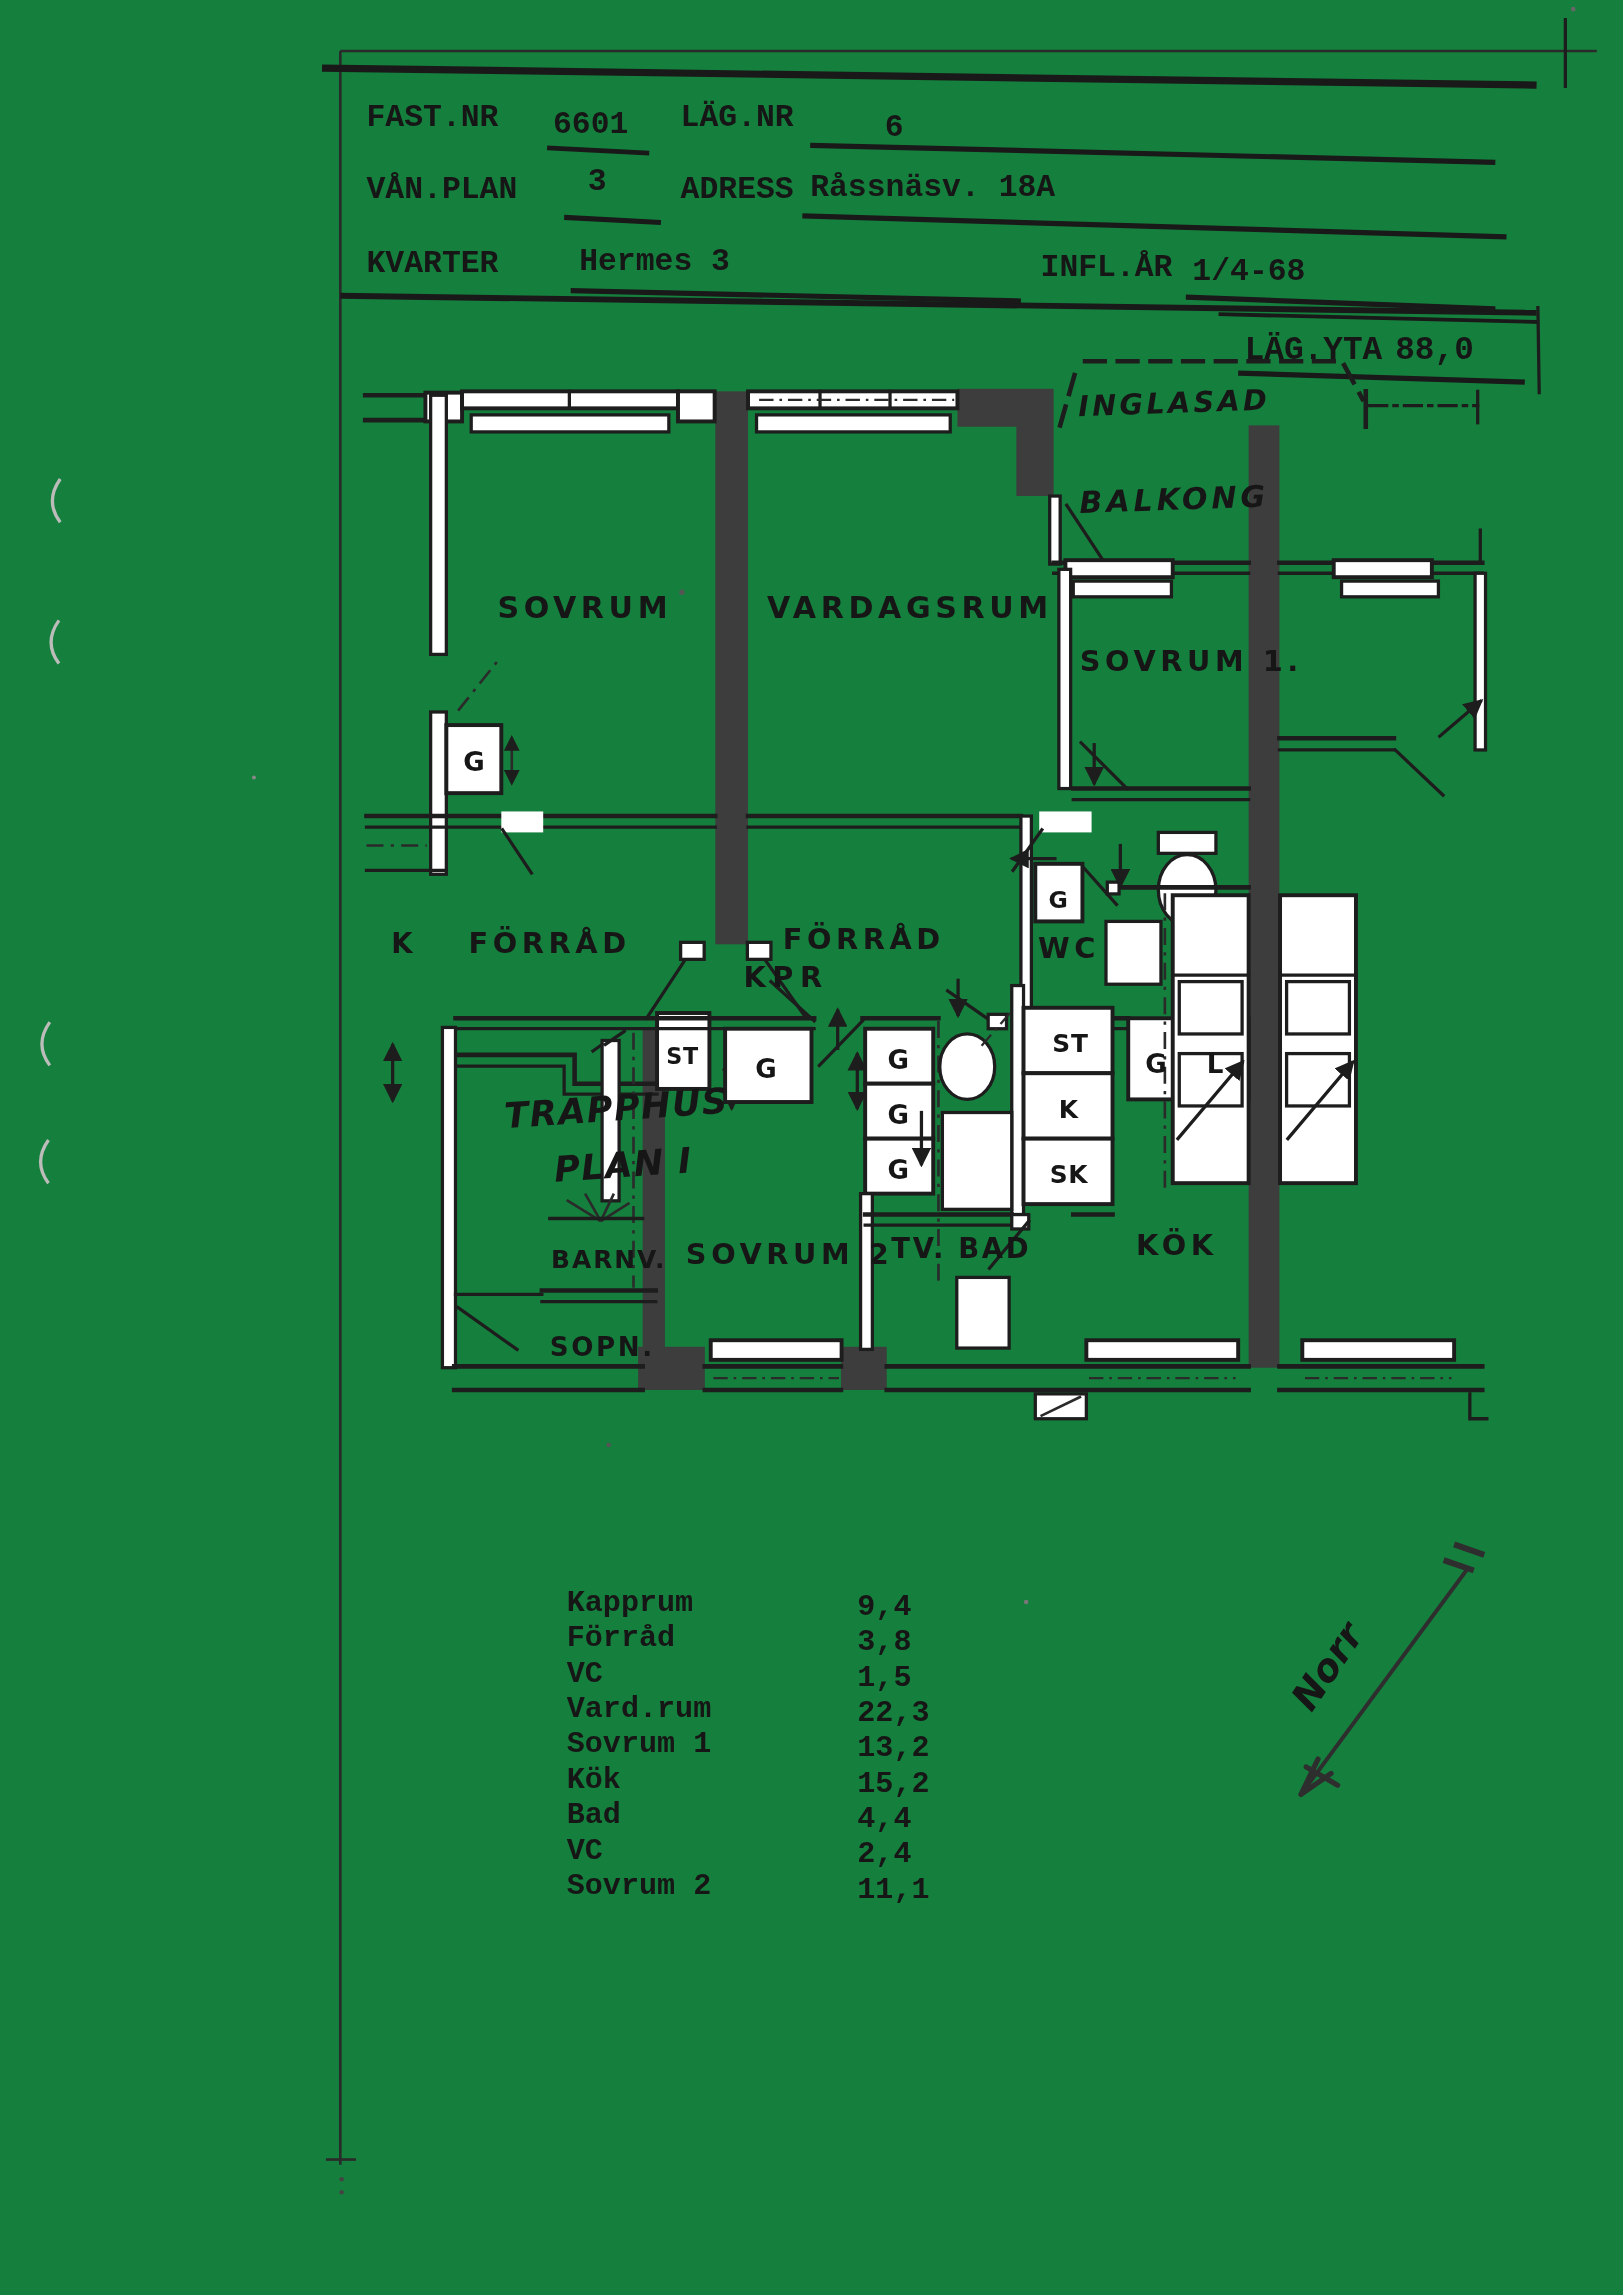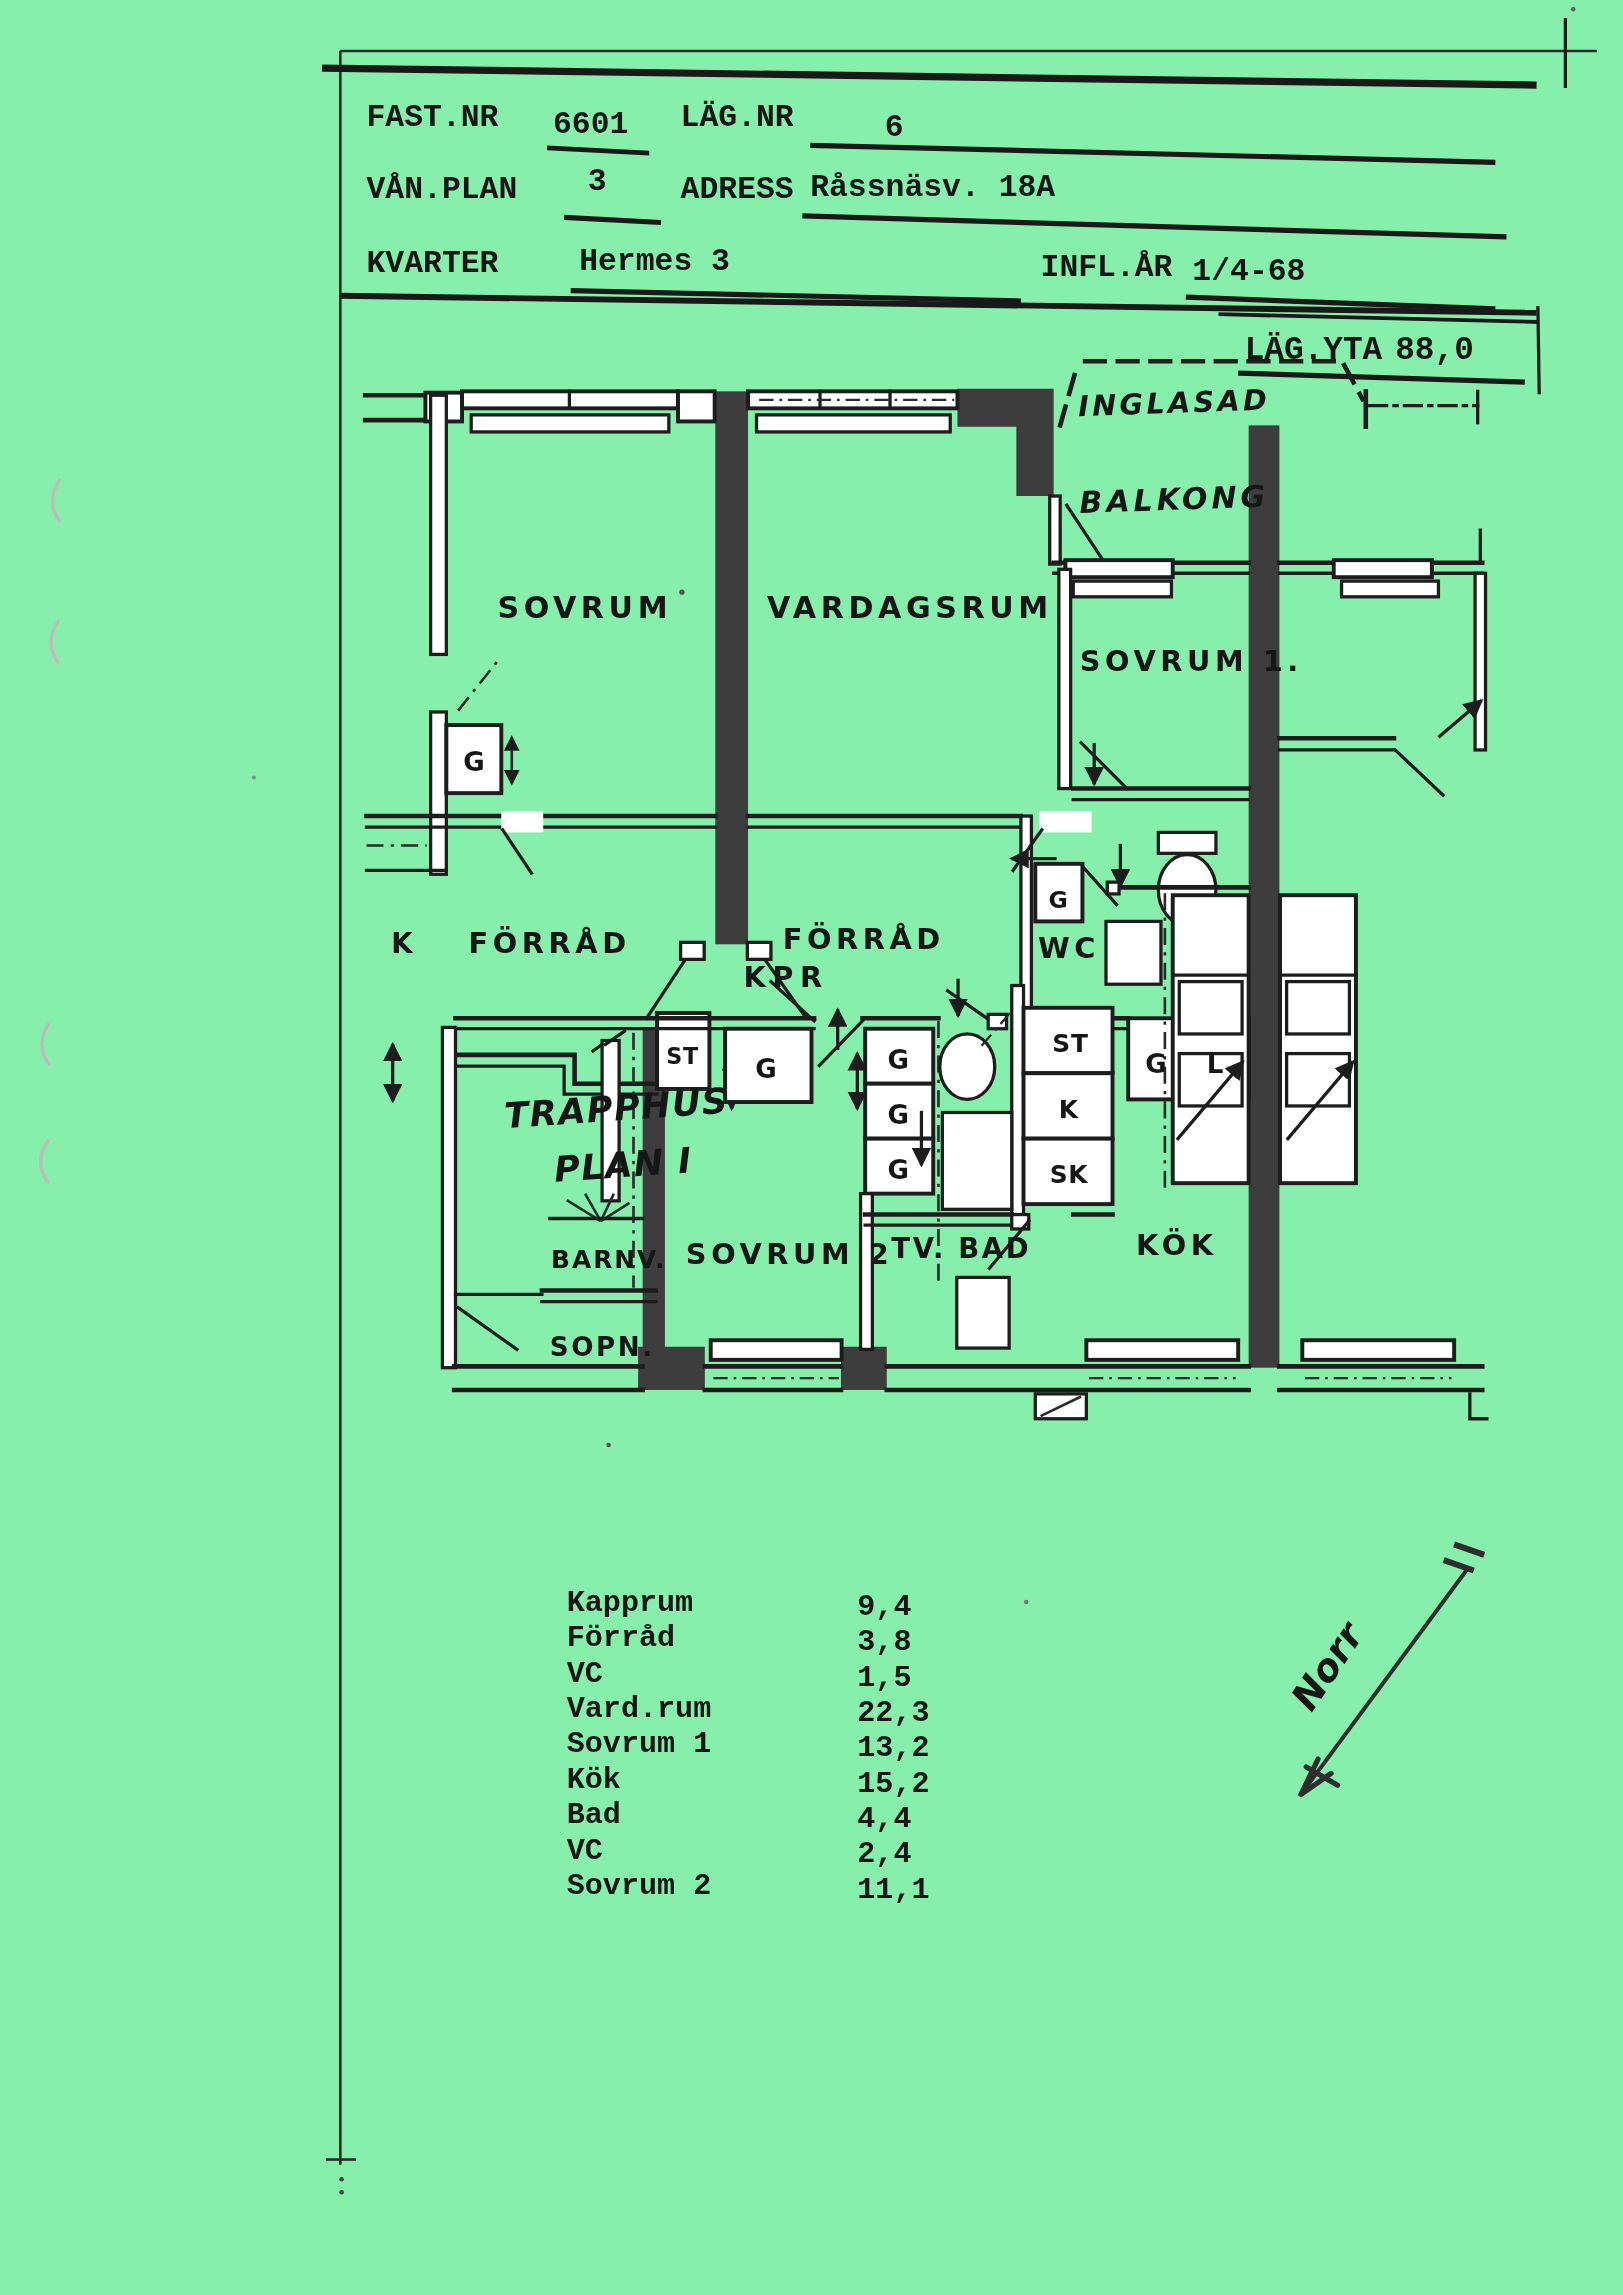--- a/index.html
+++ b/index.html
@@ -1,16 +1,16 @@
 <!DOCTYPE html>
 <html style="font-size:10.5px"><head>
 <meta charset="utf-8">
 <style>
   html,body{margin:0;padding:0;background:#efefed;}
-  .sheet{position:relative;width:1623px;height:2295px;background:#86efac;margin:0 auto;
+  .sheet{position:relative;width:1623px;height:2295px;background:#15803d;margin:0 auto;
          font-family:"Liberation Sans",sans-serif;}
   svg{display:block;width:1623px;height:2295px;}
   text{fill:#161616;}
   .mono{font-family:"Liberation Mono","DejaVu Sans Mono",monospace;font-weight:bold;}
   .plnlbl{font-family:"DejaVu Sans","Liberation Sans",sans-serif;font-weight:bold;}
   .hand{font-family:"DejaVu Sans","Liberation Sans",sans-serif;font-style:italic;font-weight:bold;}
   .wl{stroke:#1d1d1d;stroke-width:7;fill:none;stroke-linecap:square;}
   .wl5{stroke:#1d1d1d;stroke-width:5;fill:none;stroke-linecap:square;}
   .wl4{stroke:#2a2a2a;stroke-width:4;fill:none;}
   .wbox{fill:#ffffff;stroke:#1d1d1d;stroke-width:6;}

